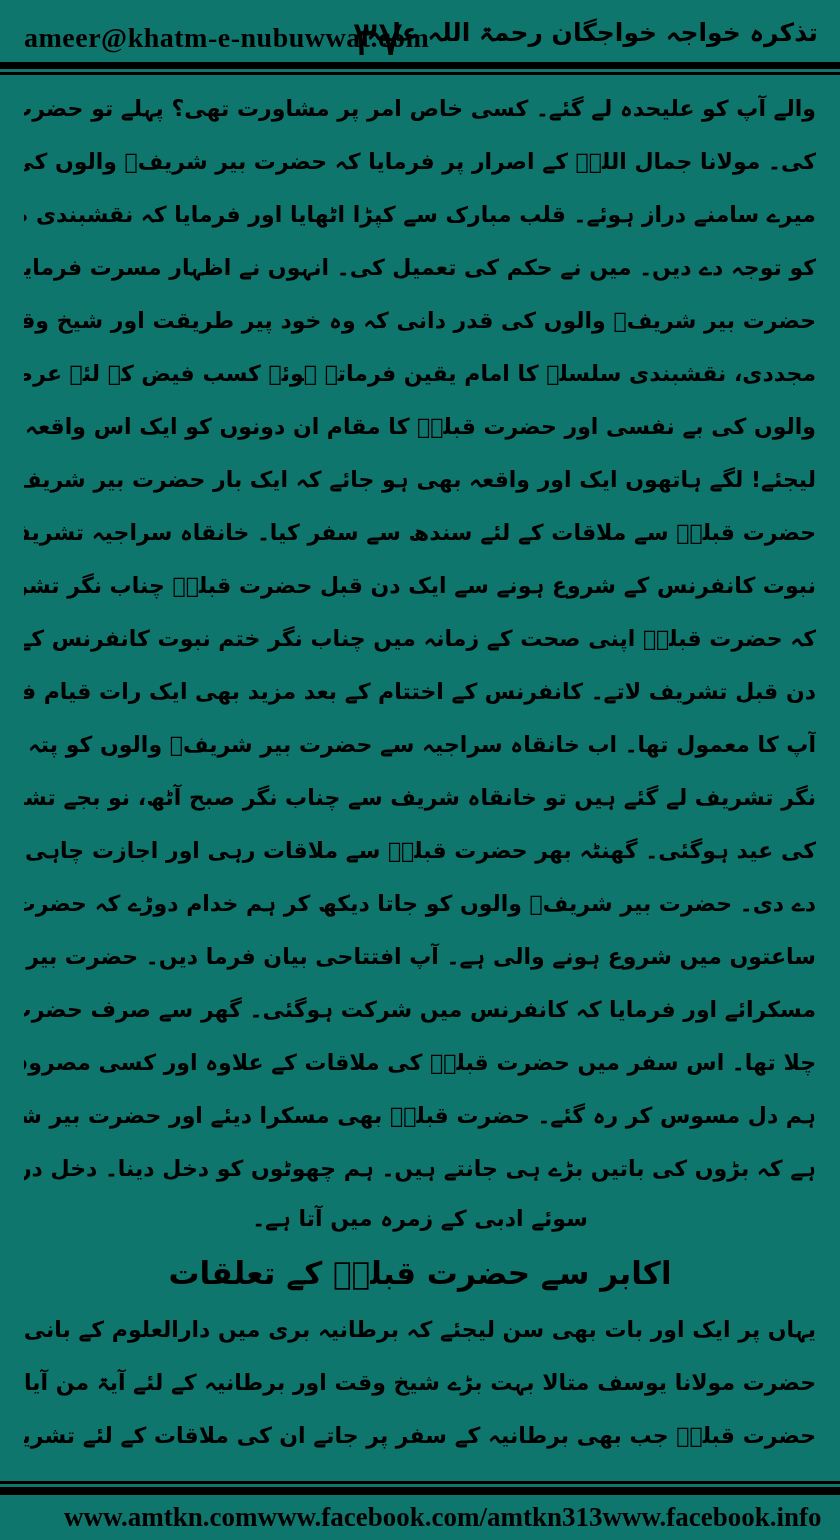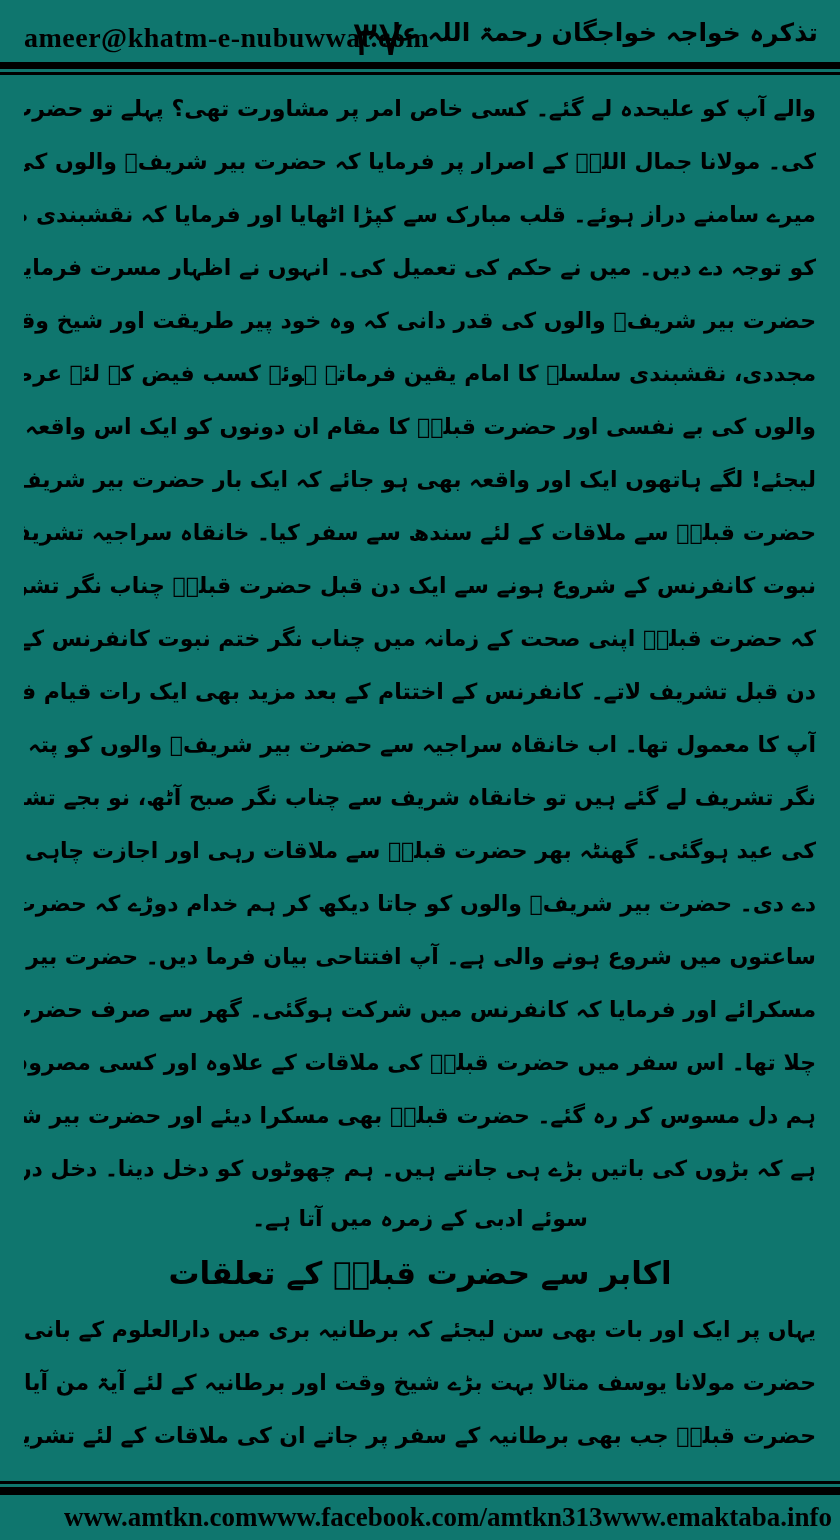--- a/index.html
+++ b/index.html
@@ -120,16 +120,16 @@
   </div>
 
   <div class="rule-bottom">
     <div class="thin"></div>
     <div class="gap"></div>
     <div class="thick"></div>
   </div>
   <div class="footer-links">
     <span>www.amtkn.com</span>
     <span>www.facebook.com/amtkn313</span>
-    <span>www.emaktaba.info</span>
+    <span>www.facebook.info</span>
   </div>
 
 </div>
 
 </body></html>

